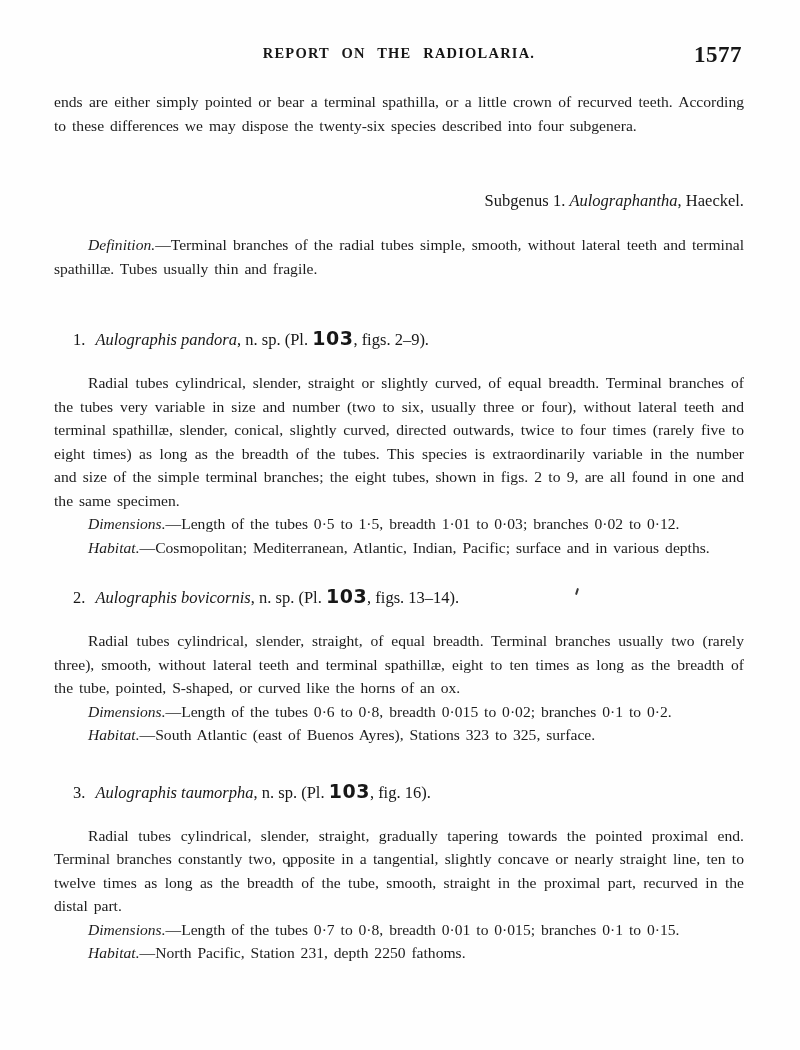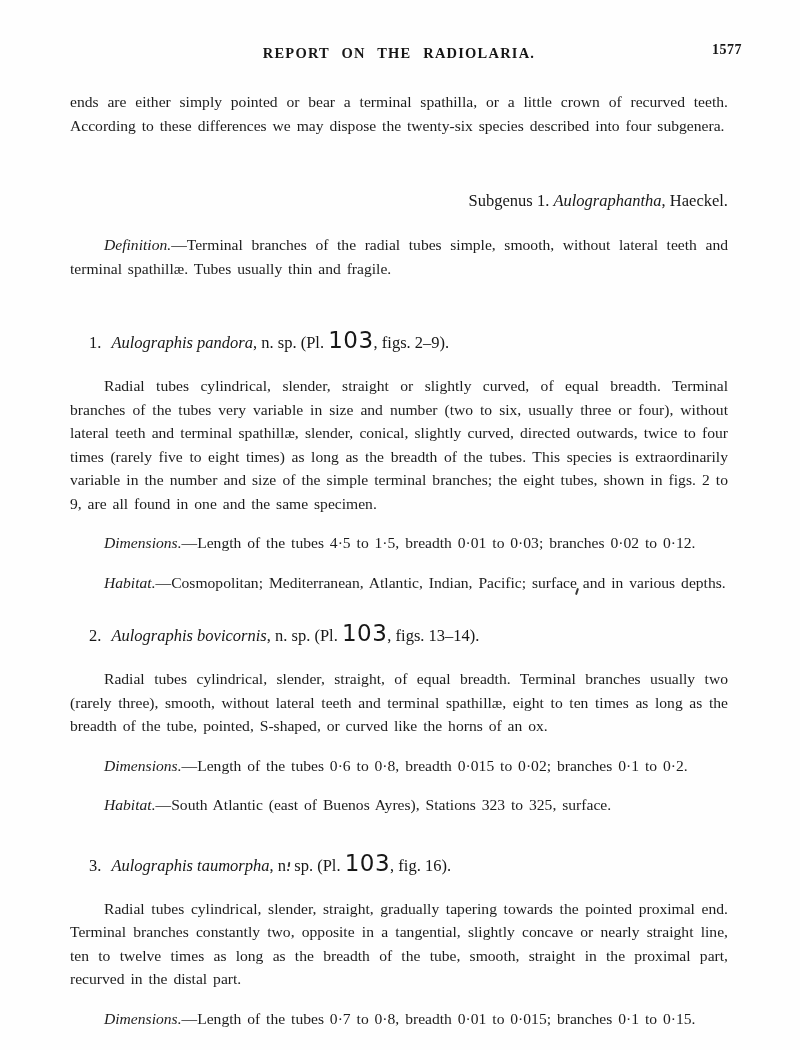--- a/index.html
+++ b/index.html
@@ -24,26 +24,26 @@
     font-weight: bold;
     letter-spacing: 1.2px;
     word-spacing: 7px;
     color: #161616;
     text-align: right;
   }
   .page-number {
     position: absolute;
     right: 2px;
     top: -2px;
-    font-size: 14px;
+    font-size: 23px;
     font-weight: bold;
     letter-spacing: 0.5px;
     color: #161616;
   }
-  p { margin: 16px; }
+  p { margin: 0; }
   .body-text {
     font-size: 15.6px;
     line-height: 23.5px;
     text-align: justify;
     word-spacing: 2px;
   }
   .indent { text-indent: 34px; }
   .intro { margin-top: 24px; }
   .subgenus-heading {
     margin-top: 54px;
@@ -57,22 +57,22 @@
     padding-left: 19px;
     color: #171717;
   }
   .species-1 .species-heading { margin-top: 47px; }
   .species-2 .species-heading { margin-top: 26px; }
   .species-3 .species-heading { margin-top: 33px; }
   .species-num { margin-right: 10px; }
   .species-name { font-style: italic; }
   .plate-number {
     font-family: "DejaVu Sans", sans-serif;
-    font-weight: normal;
-    font-size: 23px;
+    font-weight: bold;
+    font-size: 19px;
     letter-spacing: 0.5px;
   }
   .species-desc { margin-top: 21px; }
   .label-italic { font-style: italic; }
   .scan-artifact {
     position: absolute;
     background: #3a3a3a;
     width: 2px;
     border-radius: 1px;
   }
@@ -91,21 +91,21 @@
 
   <p class="body-text intro">ends are either simply pointed or bear a terminal spathilla, or a little crown of recurved teeth.  According to these differences we may dispose the twenty-six species described into four subgenera.</p>
 
   <p class="subgenus-heading"><span>Subgenus 1. </span> <span class="species-name">Aulographantha</span><span>, Haeckel.</span></p>
 
   <p class="body-text indent definition"><span class="label-italic">Definition.</span><span>—Terminal branches of the radial tubes simple, smooth, without lateral teeth and terminal spathillæ.  Tubes usually thin and fragile.</span></p>
 
   <div class="species-section species-1">
     <p class="species-heading"><span class="species-num">1.</span><span class="species-name">Aulographis pandora</span><span>, n. sp. (Pl. </span><span class="plate-number">103</span><span>, figs. 2–9).</span></p>
     <p class="body-text indent species-desc">Radial tubes cylindrical, slender, straight or slightly curved, of equal breadth.  Terminal branches of the tubes very variable in size and number (two to six, usually three or four), without lateral teeth and terminal spathillæ, slender, conical, slightly curved, directed outwards, twice to four times (rarely five to eight times) as long as the breadth of the tubes.  This species is extraordinarily variable in the number and size of the simple terminal branches; the eight tubes, shown in figs. 2 to 9, are all found in one and the same specimen.</p>
-    <p class="body-text indent"><span class="label-italic">Dimensions.</span><span>—Length of the tubes 4·5 to 1·5, breadth 0·01 to 0·03; branches 0·02 to 0·12.</span></p>
+    <p class="body-text indent"><span class="label-italic">Dimensions.</span><span>—Length of the tubes 0·5 to 1·5, breadth 1·01 to 0·03; branches 0·02 to 0·12.</span></p>
     <p class="body-text indent"><span class="label-italic">Habitat.</span><span>—Cosmopolitan; Mediterranean, Atlantic, Indian, Pacific; surface and in various depths.</span></p>
   </div>
 
   <div class="species-section species-2">
     <p class="species-heading"><span class="species-num">2.</span><span class="species-name">Aulographis bovicornis</span><span>, n. sp. (Pl. </span><span class="plate-number">103</span><span>, figs. 13–14).</span></p>
     <p class="body-text indent species-desc">Radial tubes cylindrical, slender, straight, of equal breadth.  Terminal branches usually two (rarely three), smooth, without lateral teeth and terminal spathillæ, eight to ten times as long as the breadth of the tube, pointed, S-shaped, or curved like the horns of an ox.</p>
     <p class="body-text indent"><span class="label-italic">Dimensions.</span><span>—Length of the tubes 0·6 to 0·8, breadth 0·015 to 0·02; branches 0·1 to 0·2.</span></p>
     <p class="body-text indent"><span class="label-italic">Habitat.</span><span>—South Atlantic (east of Buenos Ayres), Stations 323 to 325, surface.</span></p>
   </div>
 

